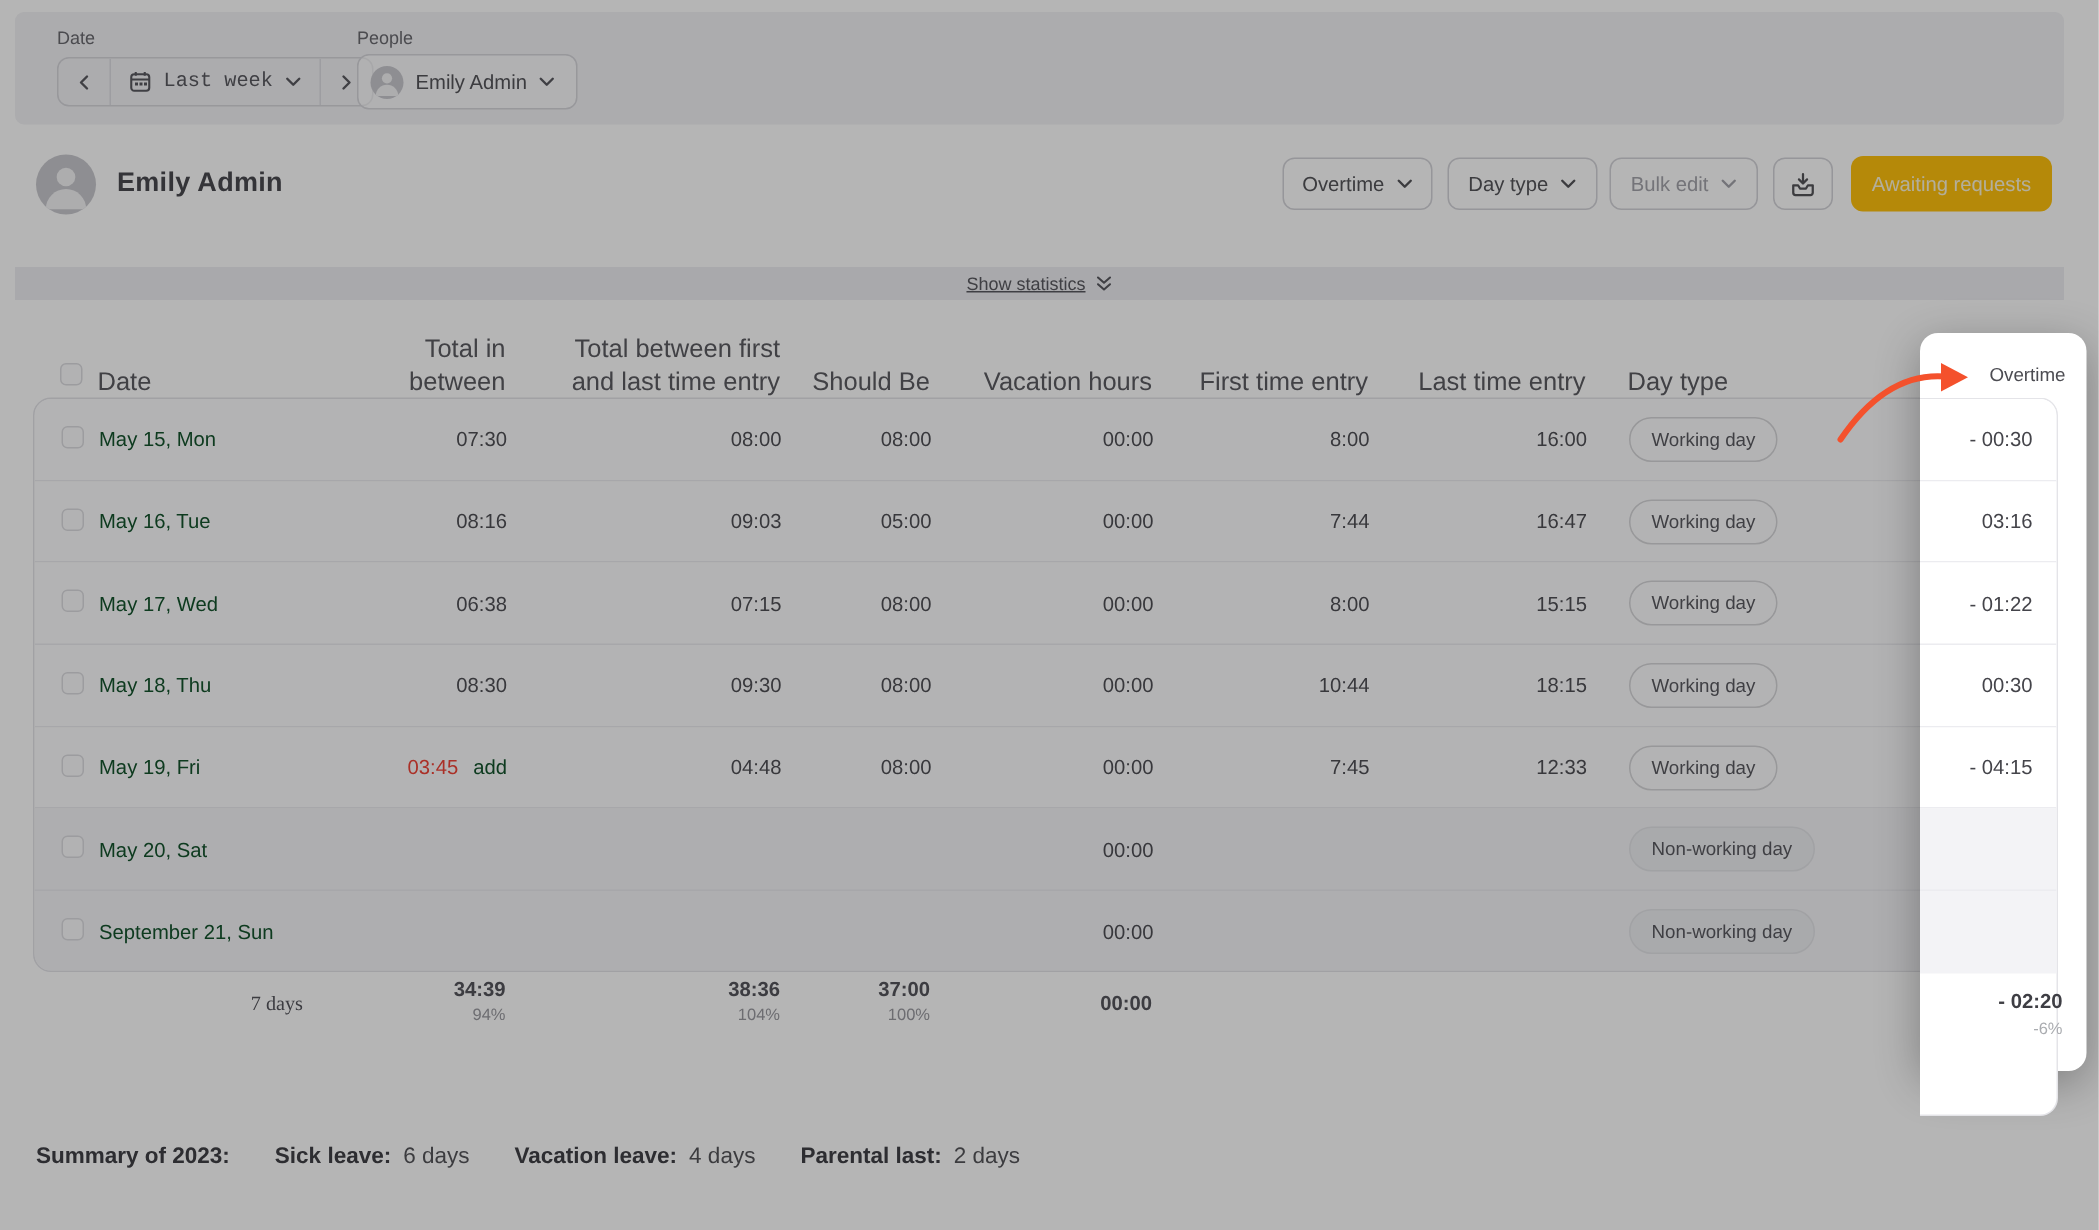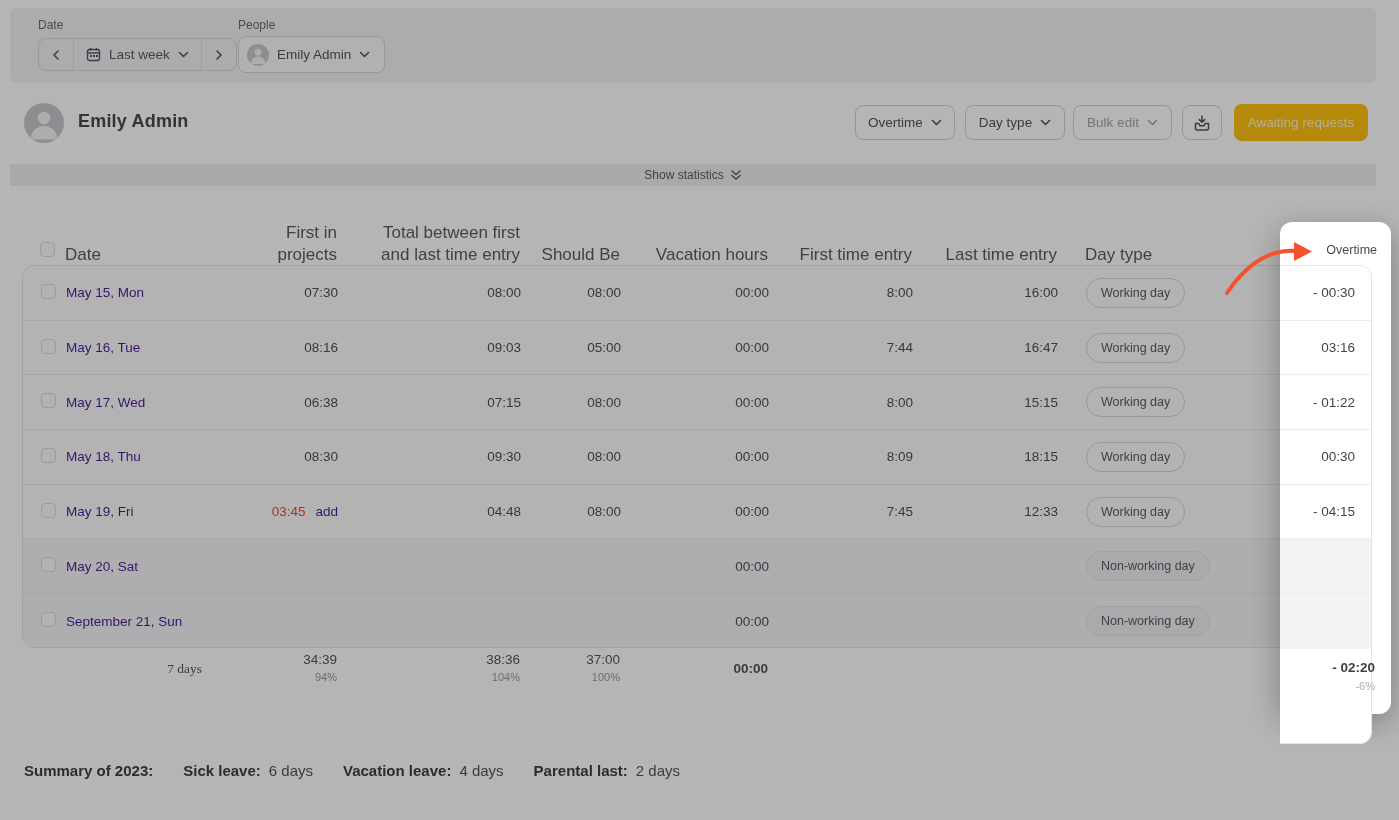--- a/index.html
+++ b/index.html
@@ -5,73 +5,73 @@
   * { margin:0; padding:0; box-sizing:border-box; }
   html,body { width:1399px; height:820px; }
   body { font-family:"Liberation Sans", sans-serif; background:#ffffff; position:relative; overflow:hidden; }
   .abs { position:absolute; }
 
   
   .filter-panel { left:10px; top:8px; width:1366px; height:75px; background:#f2f2f5; border-radius:6px; }
   .filter-label { position:absolute; top:10px; font-size:12px; color:#6a6a70; }
   .date-label { left:28px; }
   .people-label { left:228px; }
-  .date-control { position:absolute; left:28px; top:30px; height:33px; display:flex; align-items:stretch; border:1px solid #d6d6db; border-radius:8px; overflow:hidden; }
+  .date-control { position:absolute; left:28px; top:30px; height:33px; display:flex; align-items:stretch; border:1px solid #d6d6db; border-radius:8px; overflow:hidden;font-family:Liberation Mono, monospace; }
   .date-seg { display:flex; align-items:center; justify-content:center; padding:0 12px; color:#5a5a60; }
   .date-seg + .date-seg { border-left:1px solid #dedee3; }
   .date-mid { gap:8px; font-size:13.5px; }
   .people-pill { position:absolute; left:228px; top:28px; height:37px; display:flex; align-items:center; gap:8px; padding:0 14px 0 8px; border:1px solid #d6d6db; border-radius:8px; background:rgba(255,255,255,0.55); font-size:13.5px; color:#55555a; }
   .avatar-sm { width:22px; height:22px; border-radius:50%; background:#c9c9ce; overflow:hidden; position:relative; flex:0 0 auto; }
   .avatar-sm svg, .avatar-lg svg { position:absolute; inset:0; }
 
   
   .user-header { left:0; top:100px; width:1399px; height:46px; }
   .avatar-lg { position:absolute; left:24px; top:3px; width:40px; height:40px; border-radius:50%; background:#c9c9ce; overflow:hidden; }
   .user-name { position:absolute; left:78px; top:11px; font-size:18px; font-weight:600; color:#4a4a50; letter-spacing:.2px; }
   .hdr-btn { position:absolute; top:5px; height:35px; display:flex; align-items:center; justify-content:center; gap:8px; border:1px solid #d4d4d9; border-radius:8px; background:transparent; font-size:13.5px; color:#55555a; cursor:pointer; }
   .btn-overtime { left:855px; width:100px; }
   .btn-daytype { left:965px; width:100px; }
   .btn-bulkedit { left:1073px; width:99px; color:#a4a4ab; }
   .btn-export { left:1182px; width:40px; }
   .btn-awaiting { left:1234px; width:134px; height:37px; top:4px; background:#ffc20e; border:none; border-radius:8px; color:#fdf6dc; font-size:13.5px;align-items:center; }
 
   
-  .stats-band { left:10px; top:164px; width:1366px; height:22px; background:#eeeef2; display:flex; align-items:center; justify-content:center; gap:6px; font-size:12px; color:#5a5a60; cursor:pointer; }
+  .stats-band { left:10px; top:178px; width:1366px; height:22px; background:#eeeef2; display:flex; align-items:center; justify-content:center; gap:6px; font-size:12px; color:#5a5a60; cursor:pointer;text-decoration:underline; }
 
   
   .tgrid { display:grid; grid-template-columns:40px 160px 133px 183px 100px 148px 144px 145px 190px 1fr; }
   .thead { left:22px; top:222px; width:1354px; height:43px; align-items:end; padding-bottom:0; }
   .th { font-size:17px; color:#5c5c62; line-height:1.3; padding-bottom:10px; }
   .th.num { text-align:right; padding-right:18px; }
   .th.left { text-align:left; }
   .th.c-date { padding-left:3px; }
   .th.c-daytype { padding-left:10px; }
   .th.c-check { display:flex; align-items:flex-end; padding-left:18px; }
 
   .tbody { left:22px; top:265px; width:1354px; height:383px; background:#fdfdfe; border:1px solid #e3e3e8; border-radius:12px; overflow:hidden; }
   .trow { height:54.7px; align-items:center; border-bottom:1px solid #ececf0; background:#fdfdfe; }
   .trow:last-child { border-bottom:none; }
   .trow.weekend { background:#f5f5f8; }
   .cell { font-size:13.5px; color:#4f4f55; }
   .c-num { text-align:right; padding-right:18px; }
   .c-check { padding-left:18px; }
   .c-daytype { padding-left:10px; }
   .checkbox { display:inline-block; width:15px; height:15px; border:1px solid #dcdce0; border-radius:4px; background:#fbfbfc; cursor:pointer; }
-  .link { color:#4c1d95; text-decoration:none; cursor:pointer; }
+  .link { color:#14532d; text-decoration:none; cursor:pointer; }
   .c-date { padding-left:3px; }
   .red { color:#f04438; }
   .add-link { margin-left:10px; }
   .badge { display:inline-block; font-size:12.5px; color:#5a5a60; border:1px solid #d6d6d9; border-radius:15px; padding:7px 14px; background:transparent; cursor:pointer; white-space:nowrap; }
   .badge.nonworking { background:#eff0f3; border-color:#e3e4e8; }
 
   
   .tsummary { left:22px; top:652px; width:1354px; }
   .sum-cell { text-align:right; padding-right:18px; }
   .sum-days { font-size:13.5px; color:#55555c; padding-right:20px; text-align:right; padding-top:9px;font-family:Liberation Serif, serif; }
-  .sum-val { font-size:13.5px; font-weight:400; color:#55555c; }
+  .sum-val { font-size:13.5px; font-weight:700; color:#55555c; }
   .sum-pct { font-size:11px; color:#9a9aa0; margin-top:4px;text-align:right; }
   .sum-plain { font-weight:600; padding-top:9px; }
 
   
   .year-summary { left:24px; top:762px; display:flex; gap:30px; font-size:15px; color:#55555a; }
   .ys-item b { color:#404046; font-weight:700; margin-right:8px; }
   .ys-title { color:#404046; font-weight:700; }
 
   
   .dim { inset:0; background:rgba(0,0,0,0.29); z-index:40; }
@@ -184,21 +184,21 @@
     <polyline points="2,1 6,4.5 10,1" fill="none" stroke="#5a5a60" stroke-width="1.4" stroke-linecap="round" stroke-linejoin="round"></polyline>
     <polyline points="2,5.5 6,9 10,5.5" fill="none" stroke="#5a5a60" stroke-width="1.4" stroke-linecap="round" stroke-linejoin="round"></polyline>
   </svg>
 </div>
 
 <div class="abs tgrid thead">
   <span class="th c-check">
       <span class="checkbox" style="margin-bottom:9px;"></span>
     </span>
   <span class="th left c-date">Date</span>
-  <span class="th num">First in projects</span>
+  <span class="th num">Total in between</span>
   <span class="th num">Total between first and last time entry</span>
   <span class="th num">Should Be</span>
   <span class="th num">Vacation hours</span>
   <span class="th num">First time entry</span>
   <span class="th num">Last time entry</span>
   <span class="th left c-daytype">Day type</span>
   <span class="th num"></span>
 </div>
 
 <div class="abs tbody">
@@ -242,21 +242,21 @@
     <span class="cell c-num"></span>
   </div>
 
   <div class="tgrid trow">
     <span class="cell c-check"><span class="checkbox"></span></span>
     <a class="cell c-date link">May 18, Thu</a>
     <span class="cell c-num">08:30</span>
     <span class="cell c-num">09:30</span>
     <span class="cell c-num">08:00</span>
     <span class="cell c-num">00:00</span>
-    <span class="cell c-num">8:09</span>
+    <span class="cell c-num">10:44</span>
     <span class="cell c-num">18:15</span>
     <span class="cell c-daytype"><span class="badge working">Working day</span></span>
     <span class="cell c-num"></span>
   </div>
 
   <div class="tgrid trow">
     <span class="cell c-check"><span class="checkbox"></span></span>
     <a class="cell c-date link">May 19, Fri</a>
     <span class="cell c-num">
       <span class="red">03:45</span><a class="link add-link">add</a>

